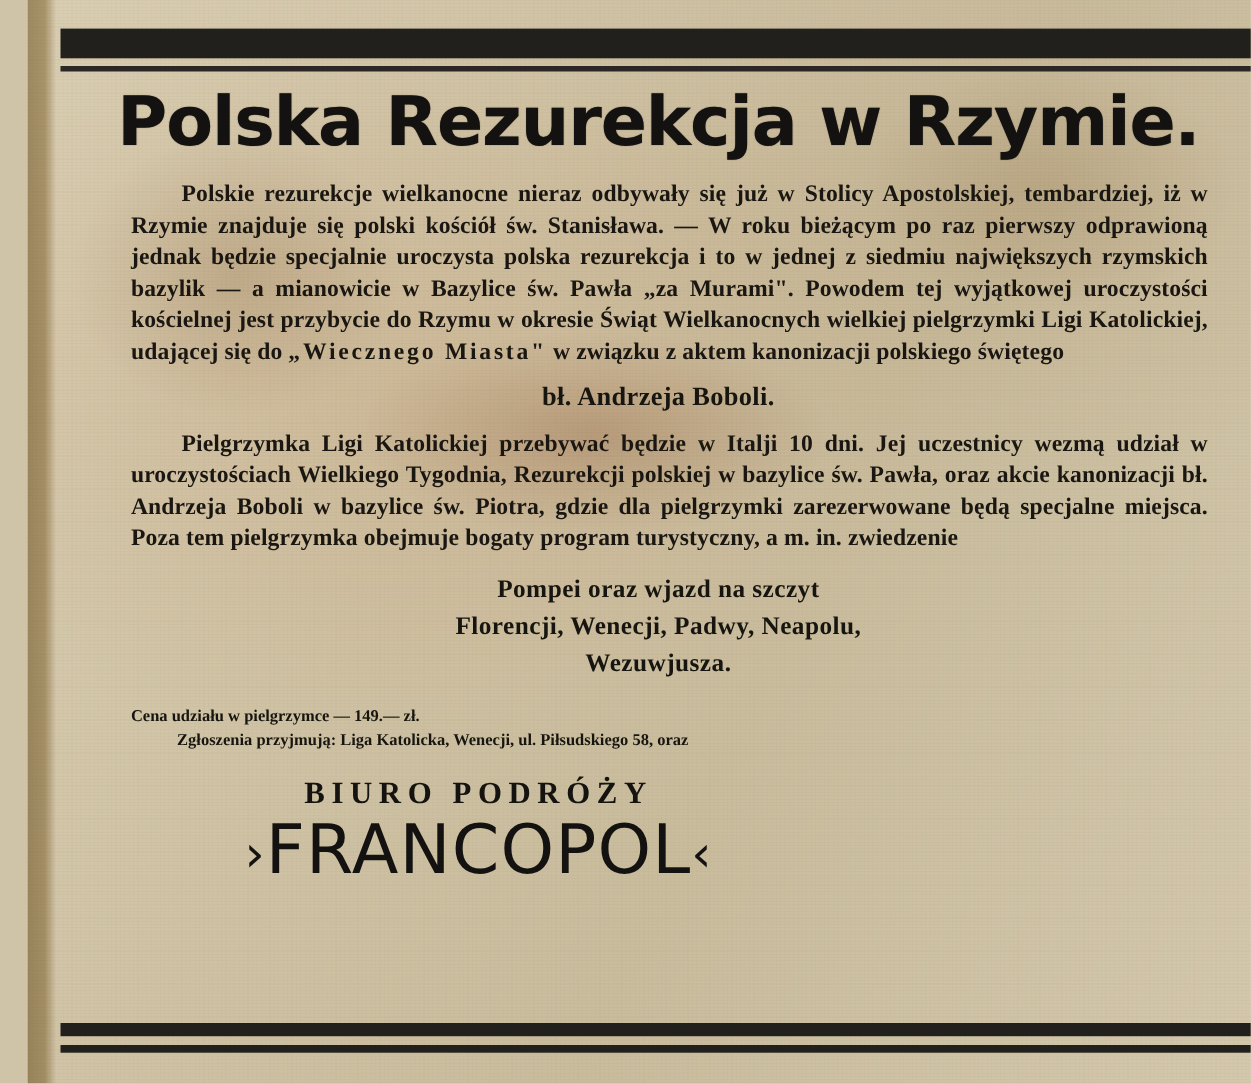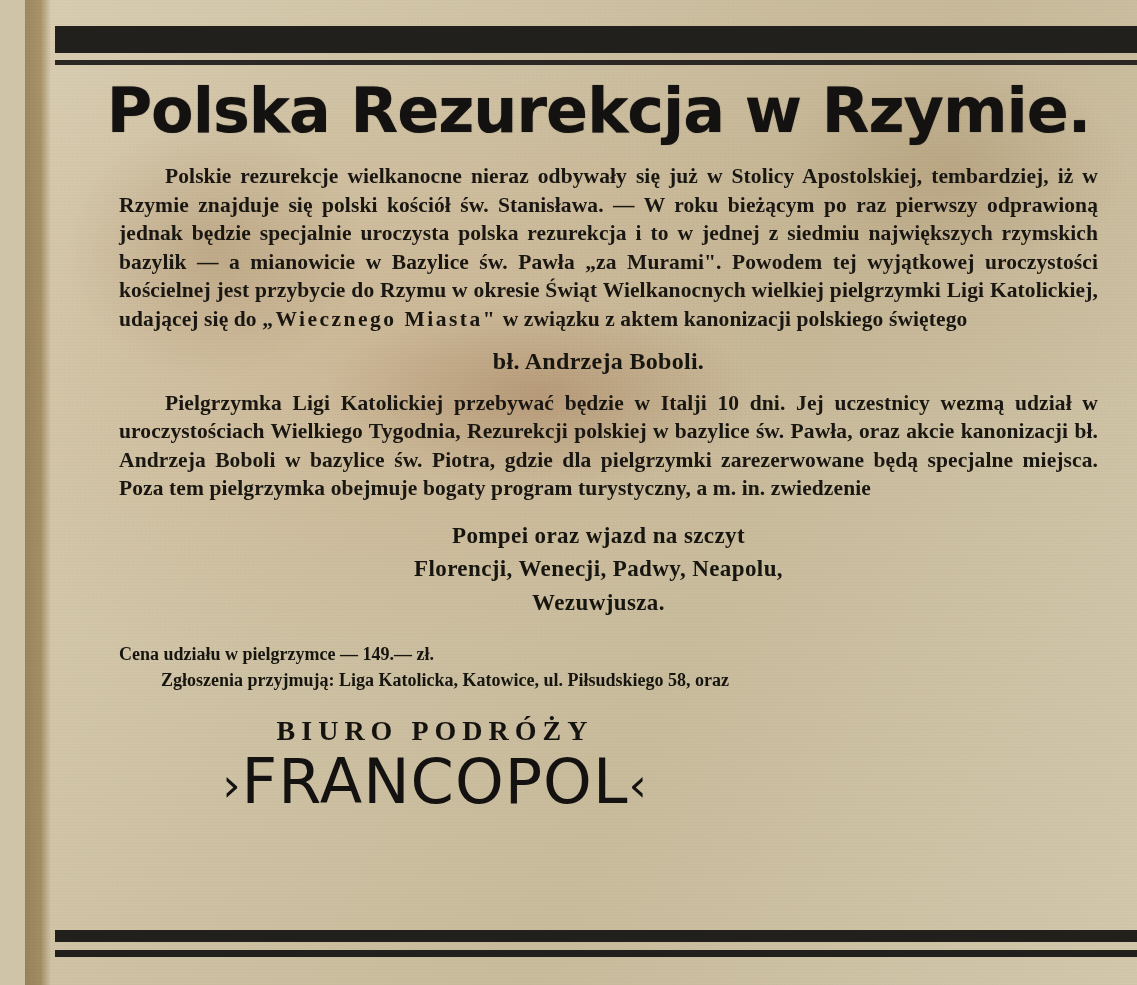--- a/index.html
+++ b/index.html
@@ -130,21 +130,21 @@
     text-align: center;
     font-weight: bold;
     font-size: 23px;
     line-height: 1.45;
     margin: 16px 0 4px 0;
     font-family: "Liberation Serif", serif;
     letter-spacing: 0.4px;
   }
   .price-block {
     margin: 22px 44px 0 64px;
-    font-size: 18px;
+    font-size: 15px;
     font-weight: bold;
     line-height: 1.45;
     font-family: "Liberation Serif", serif;
   }
   .price-block .line2 {
     text-indent: 42px;
   }
   .footer {
     display: flex;
     align-items: flex-start;
@@ -220,21 +220,21 @@
     </div>
 
     <div class="cities">
       <div>Pompei oraz wjazd na szczyt</div>
       <div>Florencji, Wenecji, Padwy, Neapolu,</div>
       <div>Wezuwjusza.</div>
     </div>
 
     <div class="price-block">
       <div>Cena udziału w pielgrzymce — 149.— zł.</div>
-      <div class="line2">Zgłoszenia przyjmują: Liga Katolicka, Katowice, ul. Piłsudskiego 58, oraz</div>
+      <div class="line2">Zgłoszenia przyjmują: Liga Katolicka, Wenecji, ul. Piłsudskiego 58, oraz</div>
     </div>
 
     <div class="footer">
       <div class="agency">
         <div class="biuro">BIURO PODRÓŻY</div>
         <div class="brand"><span class="quote">›</span><span>FRANCOPOL</span><span class="quote">‹</span></div>
       </div>
     </div>
 
   </div>

